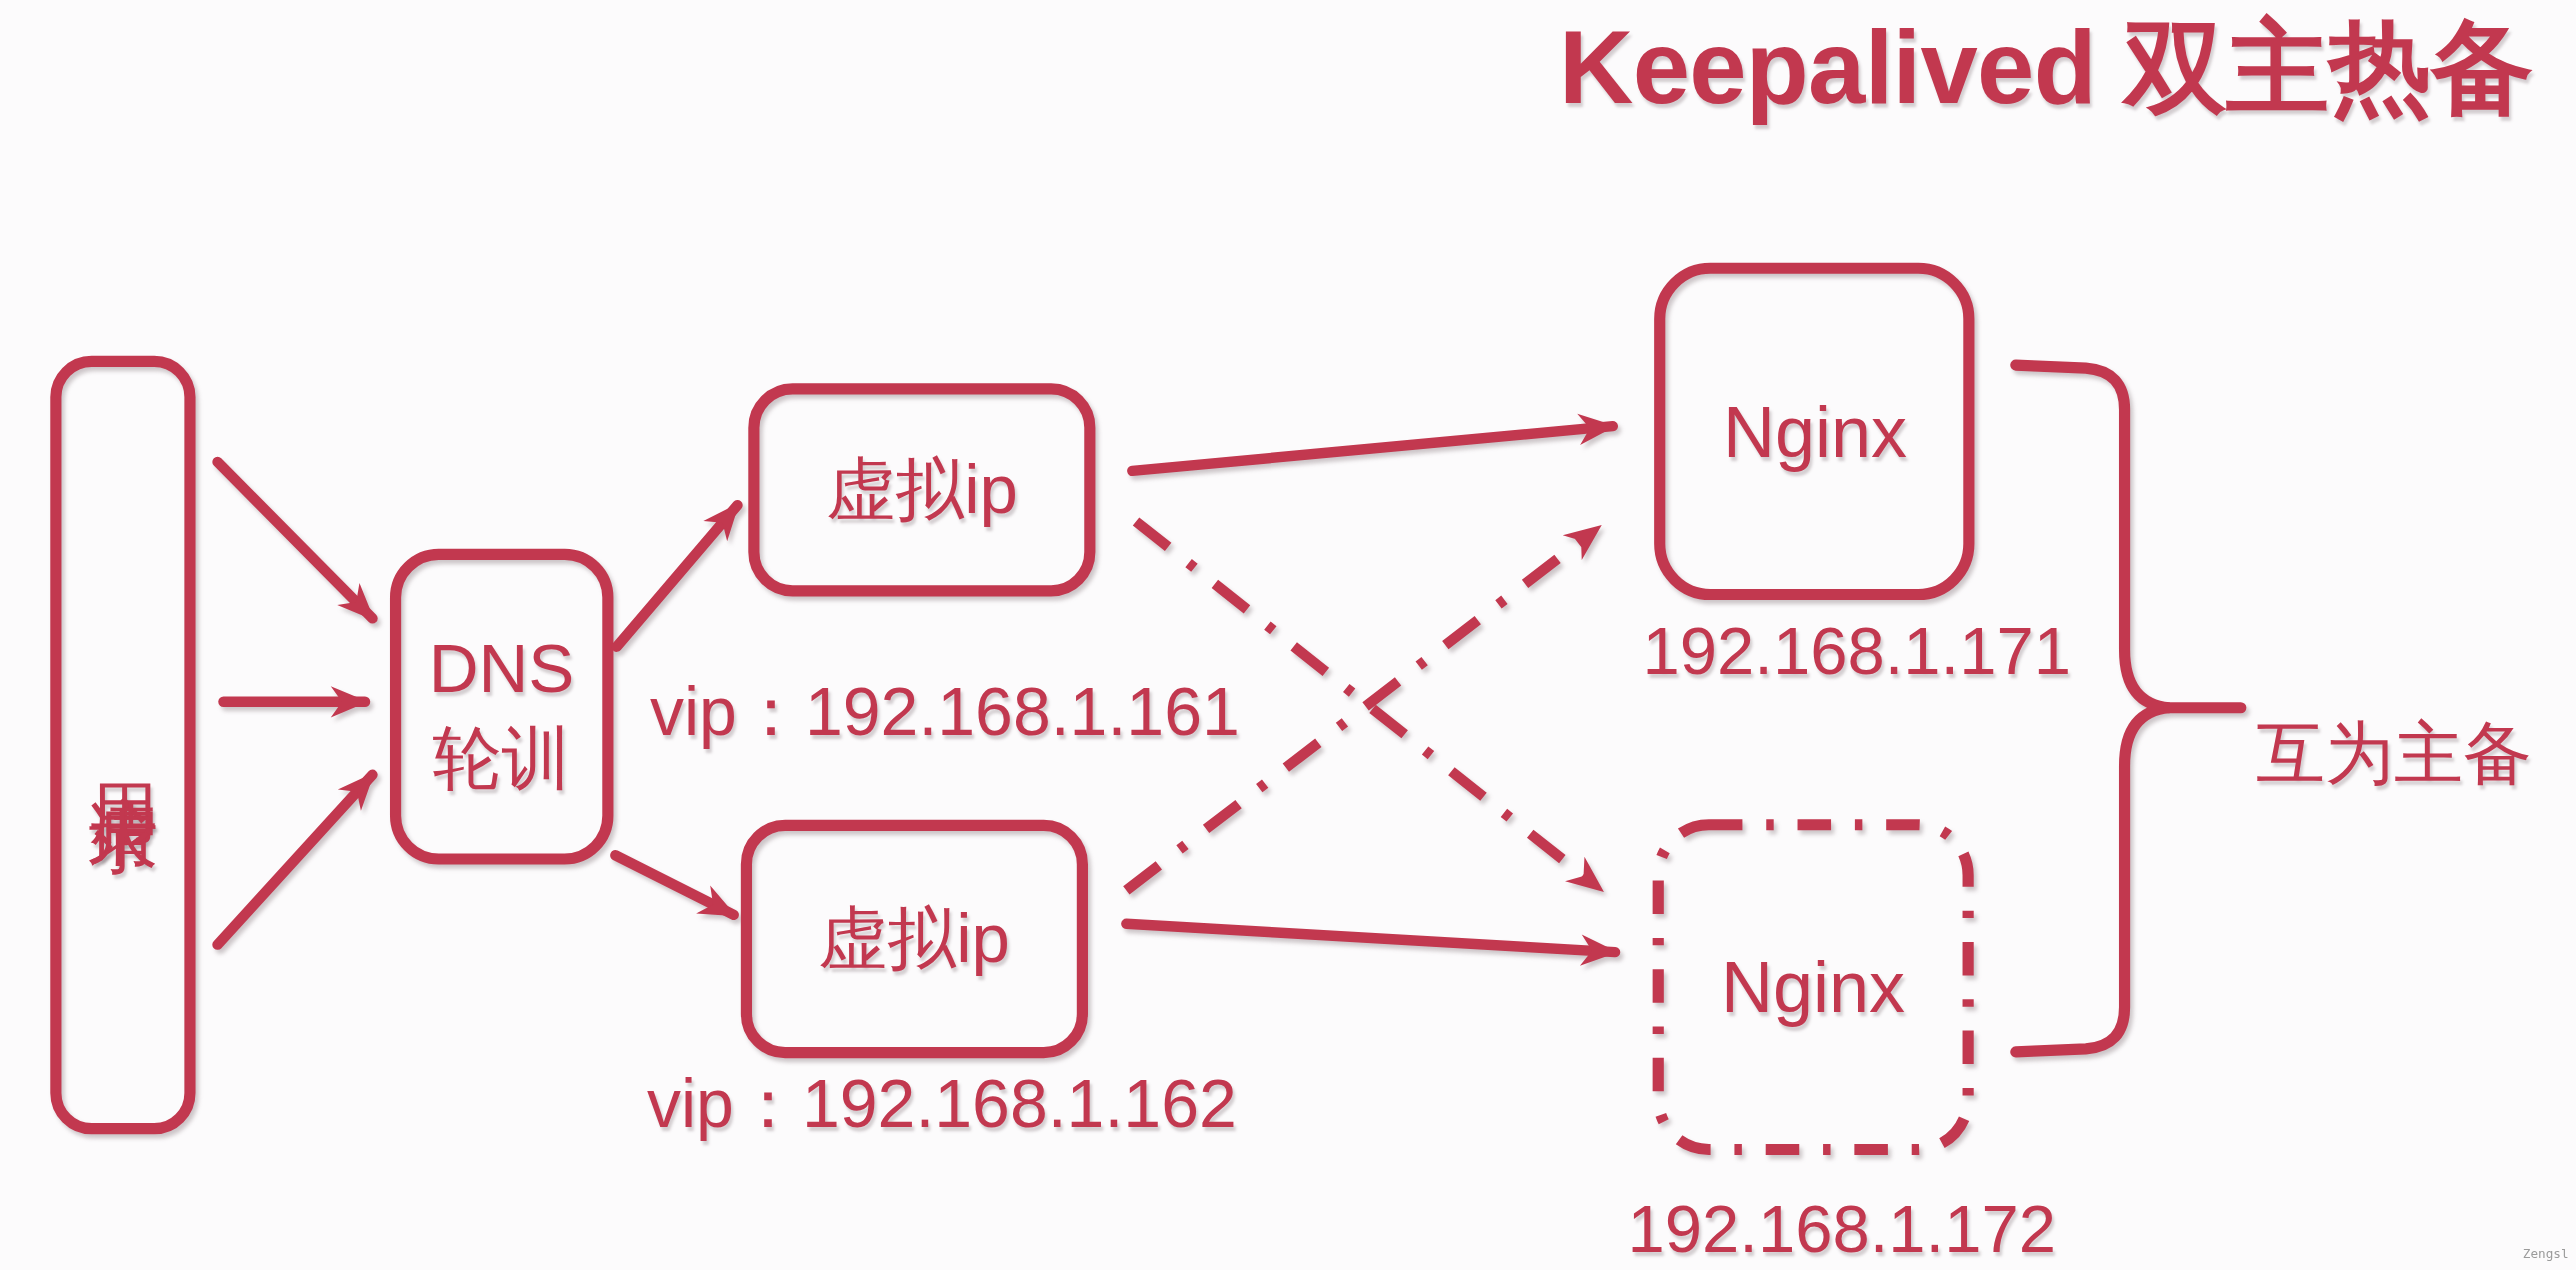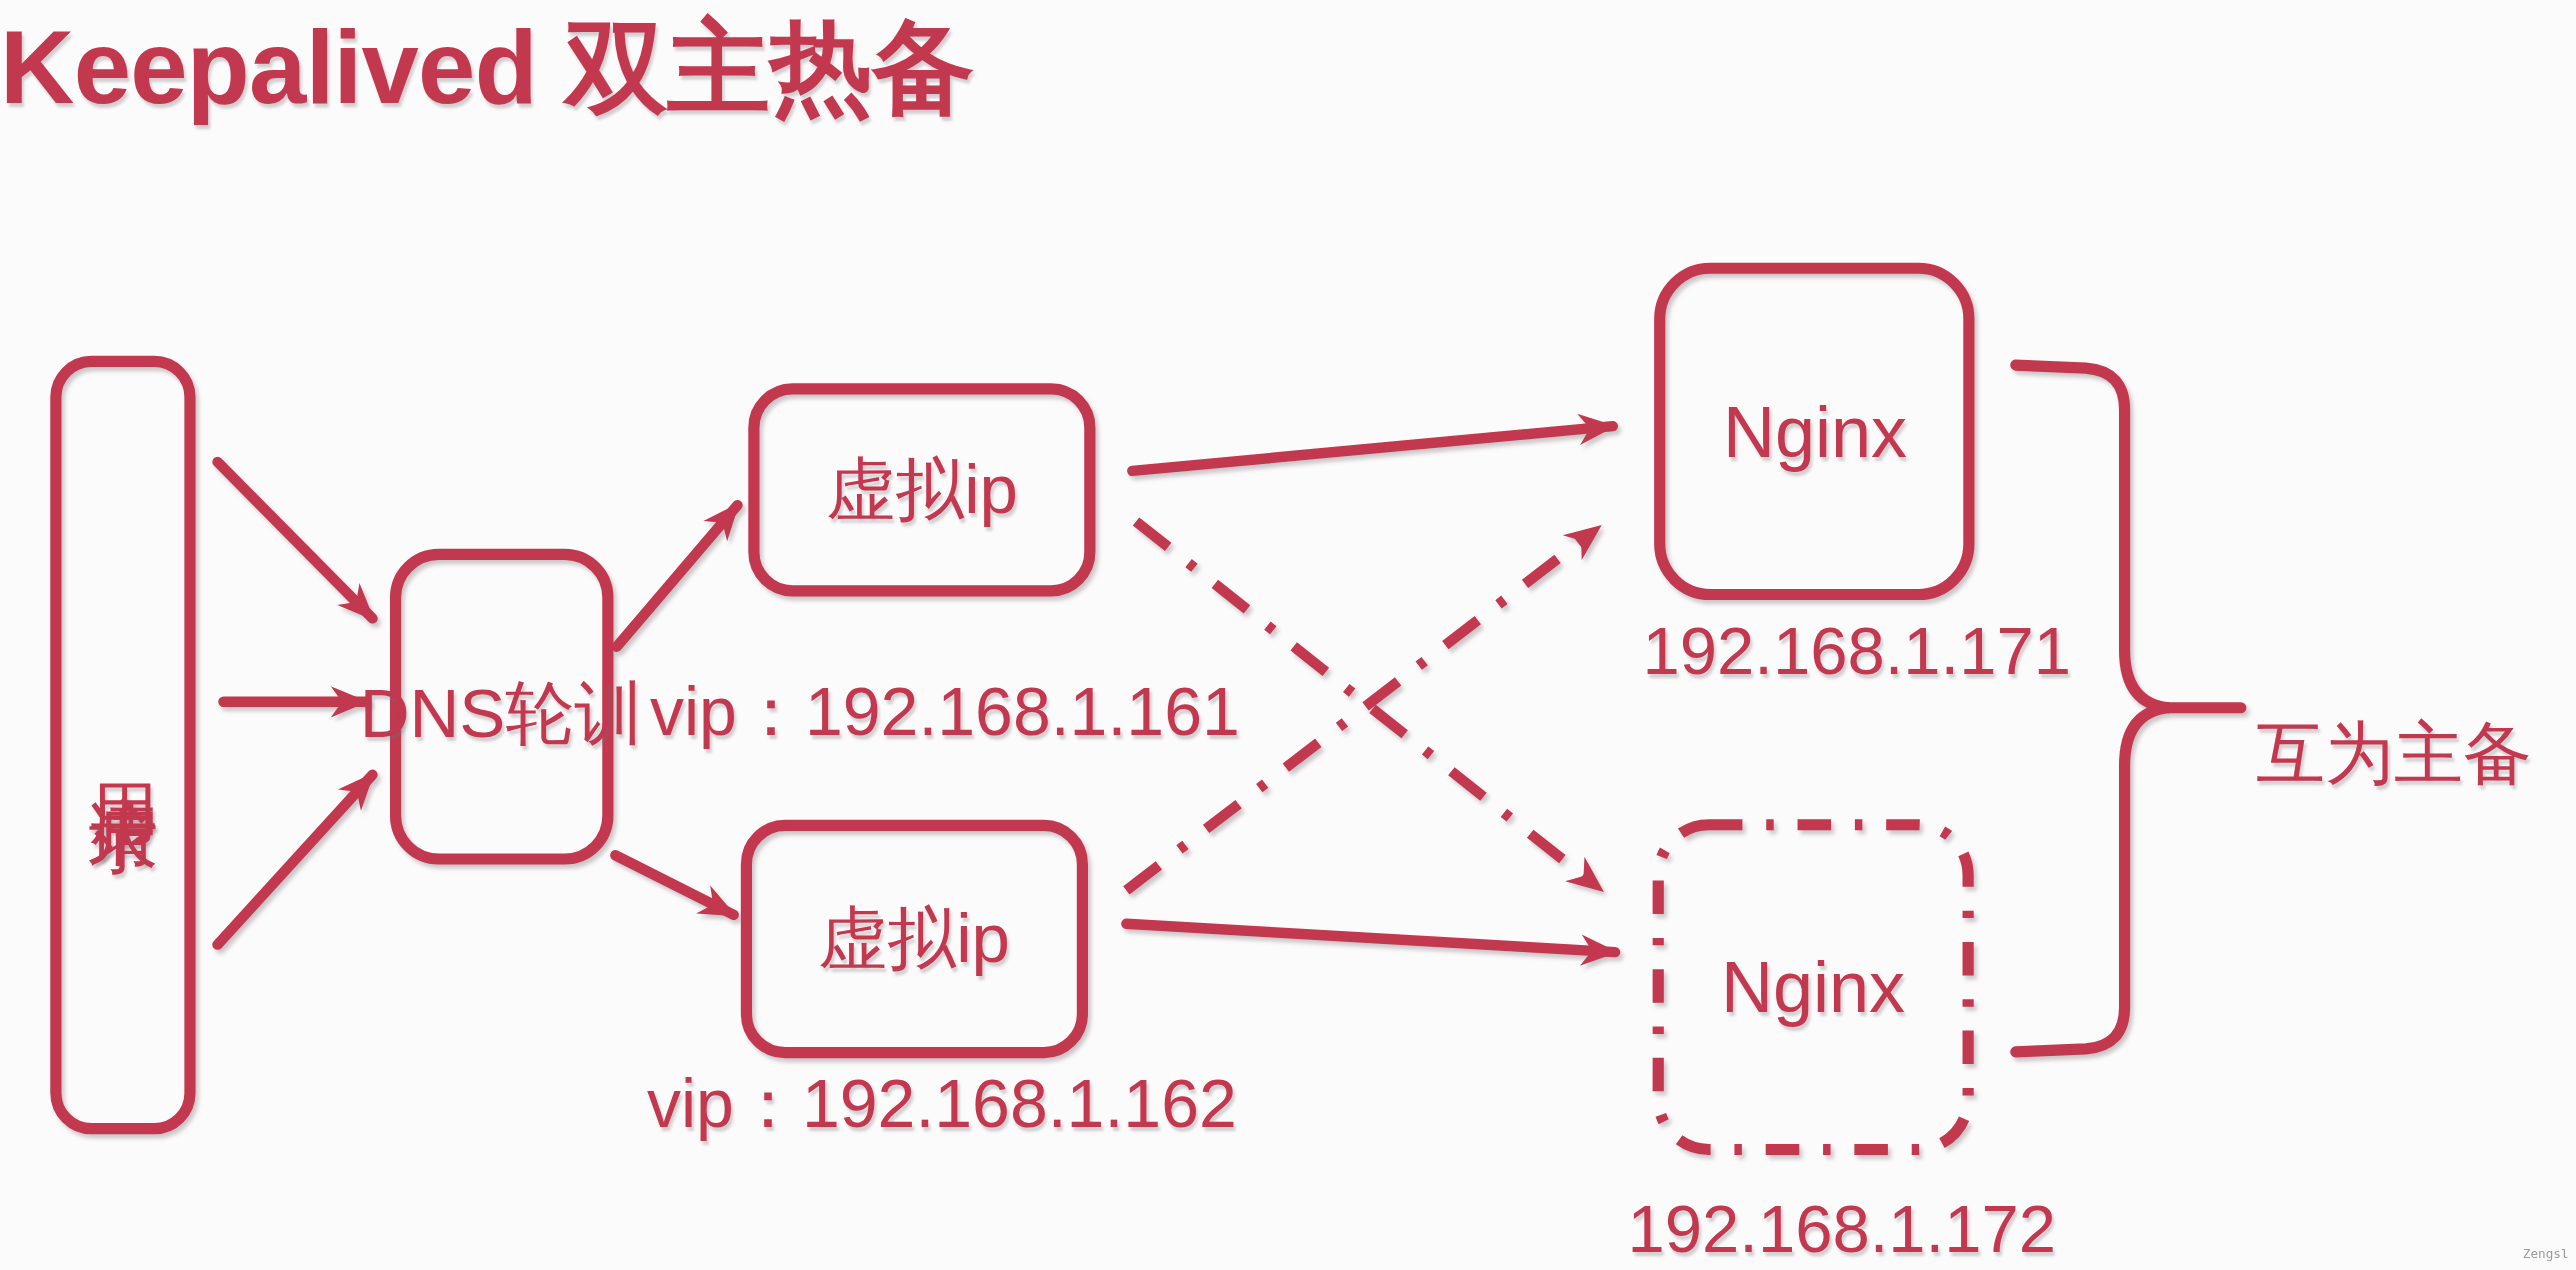--- a/index.html
+++ b/index.html
@@ -9,30 +9,30 @@
     background:#FCFBFC;
     overflow:hidden;
     font-family:"Liberation Sans","DejaVu Sans",sans-serif;
     color:#C2384F;
   }
   svg.layer{position:absolute;left:0;top:0;
     filter:drop-shadow(3px 4.5px 2.2px rgba(125,110,115,0.38));}
   .txt{position:absolute;white-space:nowrap;
     text-shadow:2.2px 3.7px 3px rgba(125,110,115,0.32);}
   .title{
-    left:0;top:44;width:2533px;text-align:left;
+    left:0;top:44;width:2533px;text-align:right;
     font-size:103px;font-weight:700;letter-spacing:-0.7px;
   }
   .node-label{position:absolute;display:flex;align-items:center;justify-content:center;}
   .user-label{left:51px;top:356px;width:145px;height:778px;
     writing-mode:vertical-rl;text-orientation:upright;
     font-size:69px;letter-spacing:7.4px;
     display:flex;align-items:center;justify-content:center;}
   .dns-label{left:390px;top:549px;width:223px;height:330px;
-    font-size:69px;line-height:1.3;text-align:center;}
+    font-size:69px;line-height:1.3;text-align:center;flex-direction:column;}
   .vip1-label{left:749px;top:384px;width:346px;height:212px;font-size:69px;}
   .vip2-label{left:741px;top:820px;width:346px;height:238px;font-size:69px;}
   .nginx1-label{left:1655px;top:263px;width:320px;height:337px;font-size:72px;}
   .nginx2-label{left:1653px;top:819px;width:320px;height:335px;font-size:72px;}
   .vip-cap1{left:650px;top:639px;font-size:68px;margin-top:28px;}
   .vip-cap2{left:647px;top:1059px;font-size:68px;}
   .ip1{left:1624px;top:612px;width:447px;text-align:right;font-size:67px;}
   .ip2{left:1609px;top:1190px;width:447px;text-align:right;font-size:67px;}
   .brace-label{left:2256px;top:708px;font-size:69px;}
   .watermark{right:7.4px;bottom:10.4px;font-size:12.7px;color:#9B9B9B;

